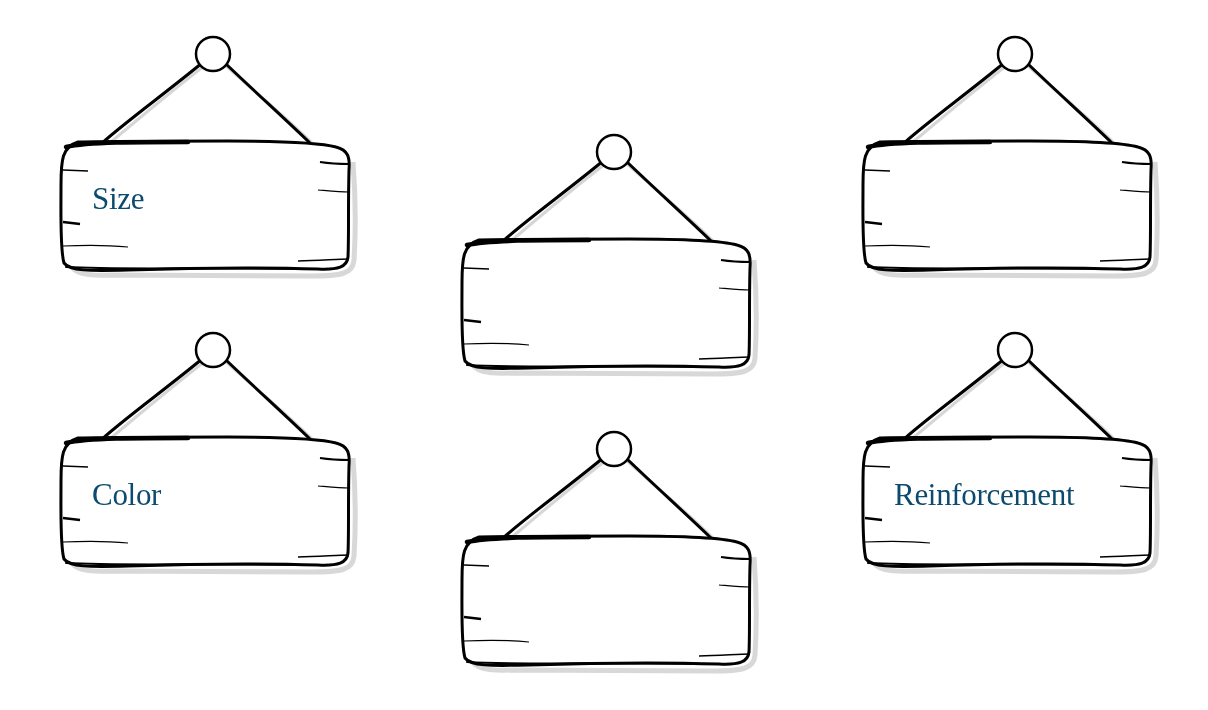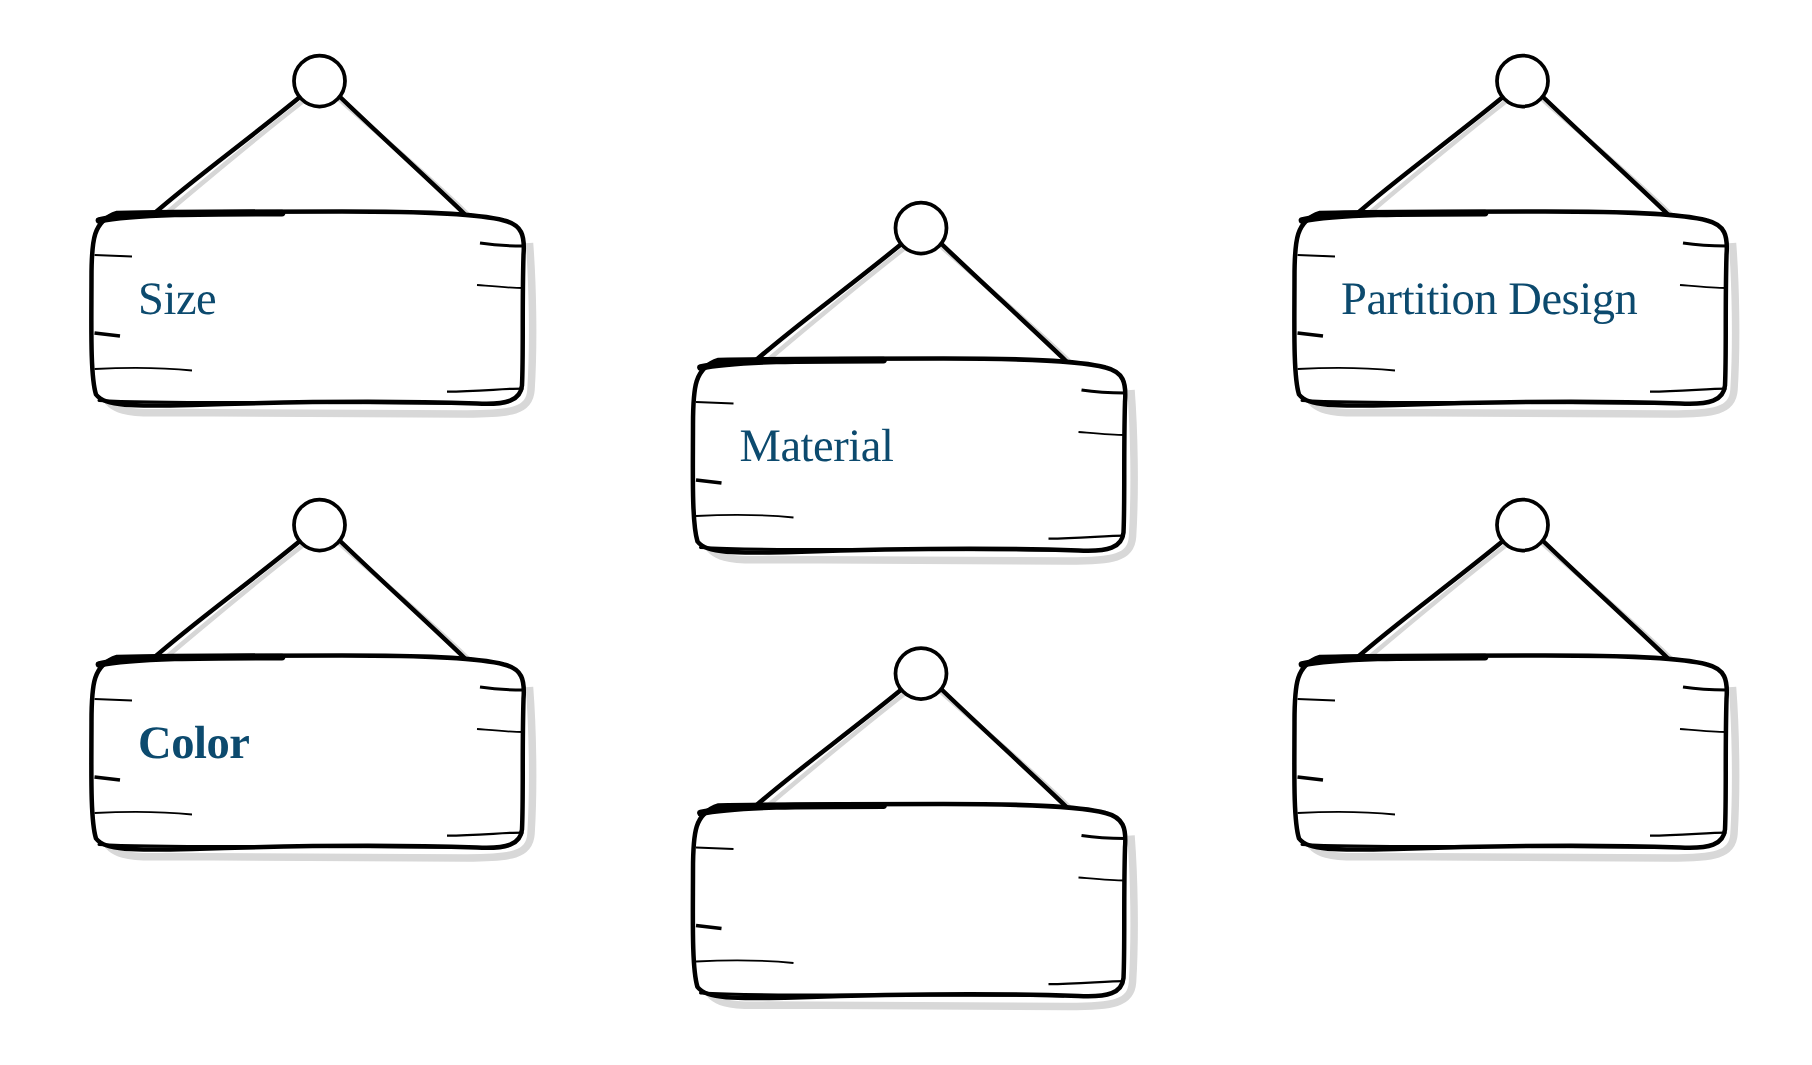--- a/index.html
+++ b/index.html
@@ -59,21 +59,20 @@
     <path d="M8 232 C 60 235, 150 232, 250 234" stroke="#000" stroke-width="2" fill="none" stroke-linecap="round"></path>
 
     <path d="M5 135 L 30 136" stroke="#000" stroke-width="1.5" fill="none"></path>
     <path d="M5 187 L 22 189" stroke="#000" stroke-width="2.5" fill="none"></path>
     <path d="M5 211 C 25 210, 50 210, 70 212" stroke="#000" stroke-width="1.2" fill="none"></path>
     <path d="M262 127 C 275 129, 283 129, 291 129" stroke="#000" stroke-width="2" fill="none"></path>
     <path d="M260 155 C 272 156, 282 157, 291 157" stroke="#000" stroke-width="1.2" fill="none"></path>
     <path d="M240 226 C 260 226, 278 224, 291 224" stroke="#000" stroke-width="1.5" fill="none"></path>
   </svg>
 
-    <span class="sign-label">Material</span>
   </div>
   <div class="sign" style="left: 860px; top: 35px;">
   <svg width="300" height="250" viewBox="0 0 300 250" xmlns="http://www.w3.org/2000/svg">
 
     <path d="M53 107 C 85 80, 115 55, 146 31" stroke="#d6d6d6" stroke-width="3" fill="none"></path>
     <path d="M168 31 C 195 55, 225 80, 254 108" stroke="#d6d6d6" stroke-width="3" fill="none"></path>
     <path d="M6 117 C 4 150, 5 200, 8 224 C 12 236, 25 238, 50 237 L 250 238 C 280 238, 292 236, 293 222 C 295 190, 294 150, 292 124" stroke="#d8d8d8" stroke-width="5" fill="none" transform="translate(3,3)"></path>
 
     <path d="M44 108 C 70 85, 105 60, 144 28" stroke="#000" stroke-width="3" fill="none" stroke-linecap="round"></path>
     <path d="M167 28 C 195 55, 225 82, 252 108" stroke="#000" stroke-width="3" fill="none" stroke-linecap="round"></path>
@@ -85,23 +84,22 @@
     <path d="M8 232 C 60 235, 150 232, 250 234" stroke="#000" stroke-width="2" fill="none" stroke-linecap="round"></path>
 
     <path d="M5 135 L 30 136" stroke="#000" stroke-width="1.5" fill="none"></path>
     <path d="M5 187 L 22 189" stroke="#000" stroke-width="2.5" fill="none"></path>
     <path d="M5 211 C 25 210, 50 210, 70 212" stroke="#000" stroke-width="1.2" fill="none"></path>
     <path d="M262 127 C 275 129, 283 129, 291 129" stroke="#000" stroke-width="2" fill="none"></path>
     <path d="M260 155 C 272 156, 282 157, 291 157" stroke="#000" stroke-width="1.2" fill="none"></path>
     <path d="M240 226 C 260 226, 278 224, 291 224" stroke="#000" stroke-width="1.5" fill="none"></path>
   </svg>
 
-    <span class="sign-label">Partition Design</span>
   </div>
-  <div class="sign" style="left: 58px; top: 331px; font-weight: bold;">
+  <div class="sign" style="left: 58px; top: 331px;">
   <svg width="300" height="250" viewBox="0 0 300 250" xmlns="http://www.w3.org/2000/svg">
 
     <path d="M53 107 C 85 80, 115 55, 146 31" stroke="#d6d6d6" stroke-width="3" fill="none"></path>
     <path d="M168 31 C 195 55, 225 80, 254 108" stroke="#d6d6d6" stroke-width="3" fill="none"></path>
     <path d="M6 117 C 4 150, 5 200, 8 224 C 12 236, 25 238, 50 237 L 250 238 C 280 238, 292 236, 293 222 C 295 190, 294 150, 292 124" stroke="#d8d8d8" stroke-width="5" fill="none" transform="translate(3,3)"></path>
 
     <path d="M44 108 C 70 85, 105 60, 144 28" stroke="#000" stroke-width="3" fill="none" stroke-linecap="round"></path>
     <path d="M167 28 C 195 55, 225 82, 252 108" stroke="#000" stroke-width="3" fill="none" stroke-linecap="round"></path>
 
     <circle cx="155" cy="19" r="17" fill="#fff" stroke="#000" stroke-width="2.5"></circle>
@@ -162,14 +160,15 @@
     <path d="M8 232 C 60 235, 150 232, 250 234" stroke="#000" stroke-width="2" fill="none" stroke-linecap="round"></path>
 
     <path d="M5 135 L 30 136" stroke="#000" stroke-width="1.5" fill="none"></path>
     <path d="M5 187 L 22 189" stroke="#000" stroke-width="2.5" fill="none"></path>
     <path d="M5 211 C 25 210, 50 210, 70 212" stroke="#000" stroke-width="1.2" fill="none"></path>
     <path d="M262 127 C 275 129, 283 129, 291 129" stroke="#000" stroke-width="2" fill="none"></path>
     <path d="M260 155 C 272 156, 282 157, 291 157" stroke="#000" stroke-width="1.2" fill="none"></path>
     <path d="M240 226 C 260 226, 278 224, 291 224" stroke="#000" stroke-width="1.5" fill="none"></path>
   </svg>
 
+    <span class="sign-label">Reinforcement</span>
   </div>
 </div>
 
 </body></html>

